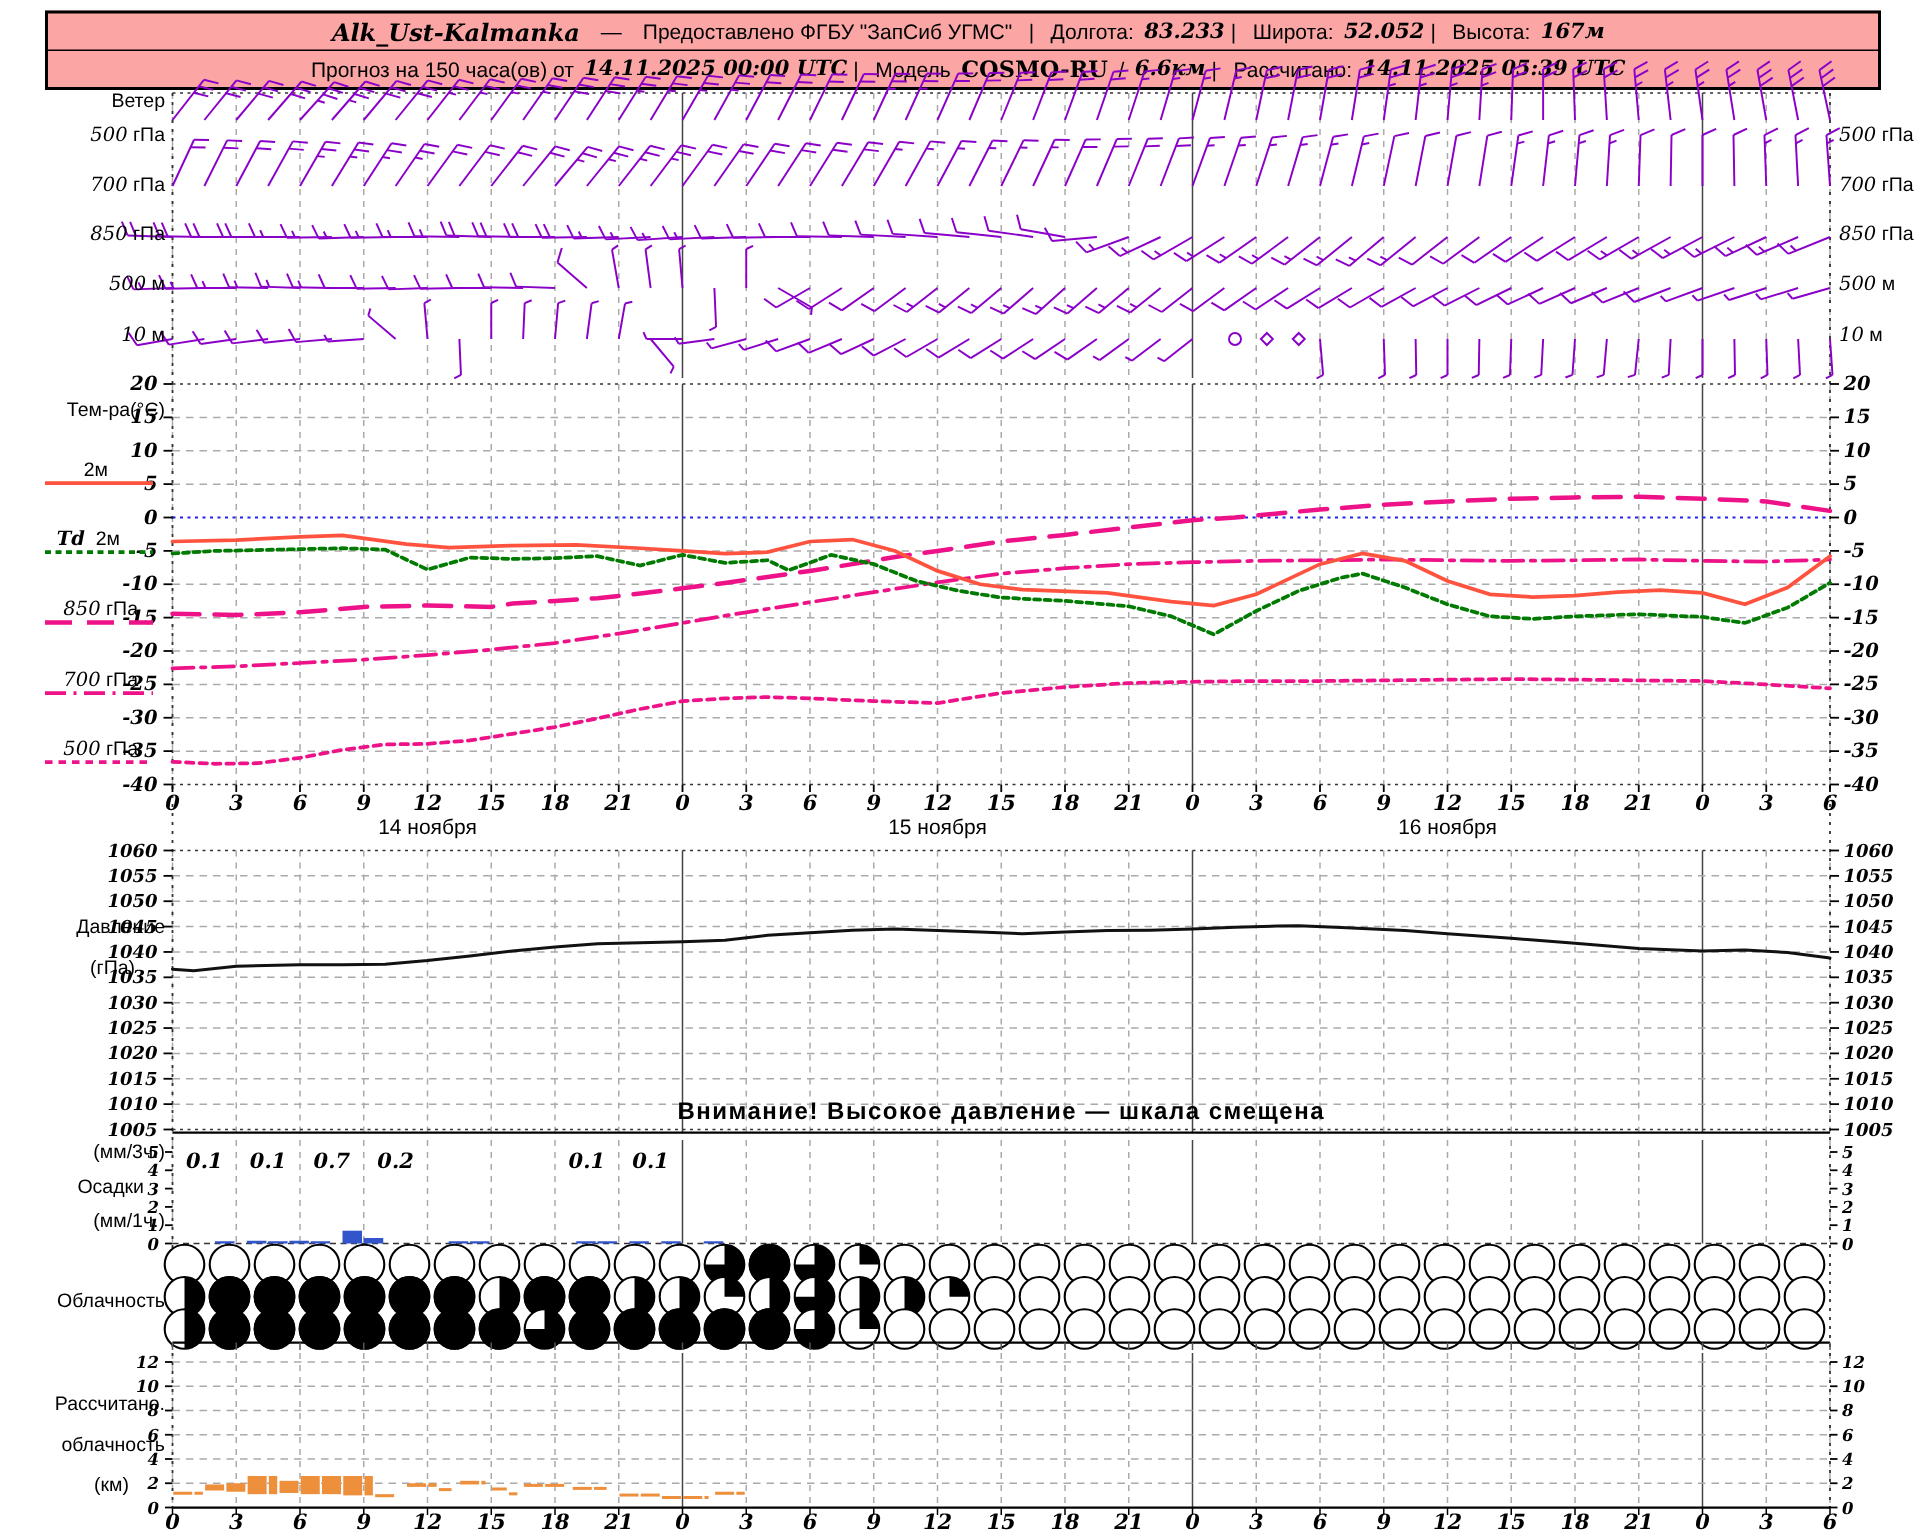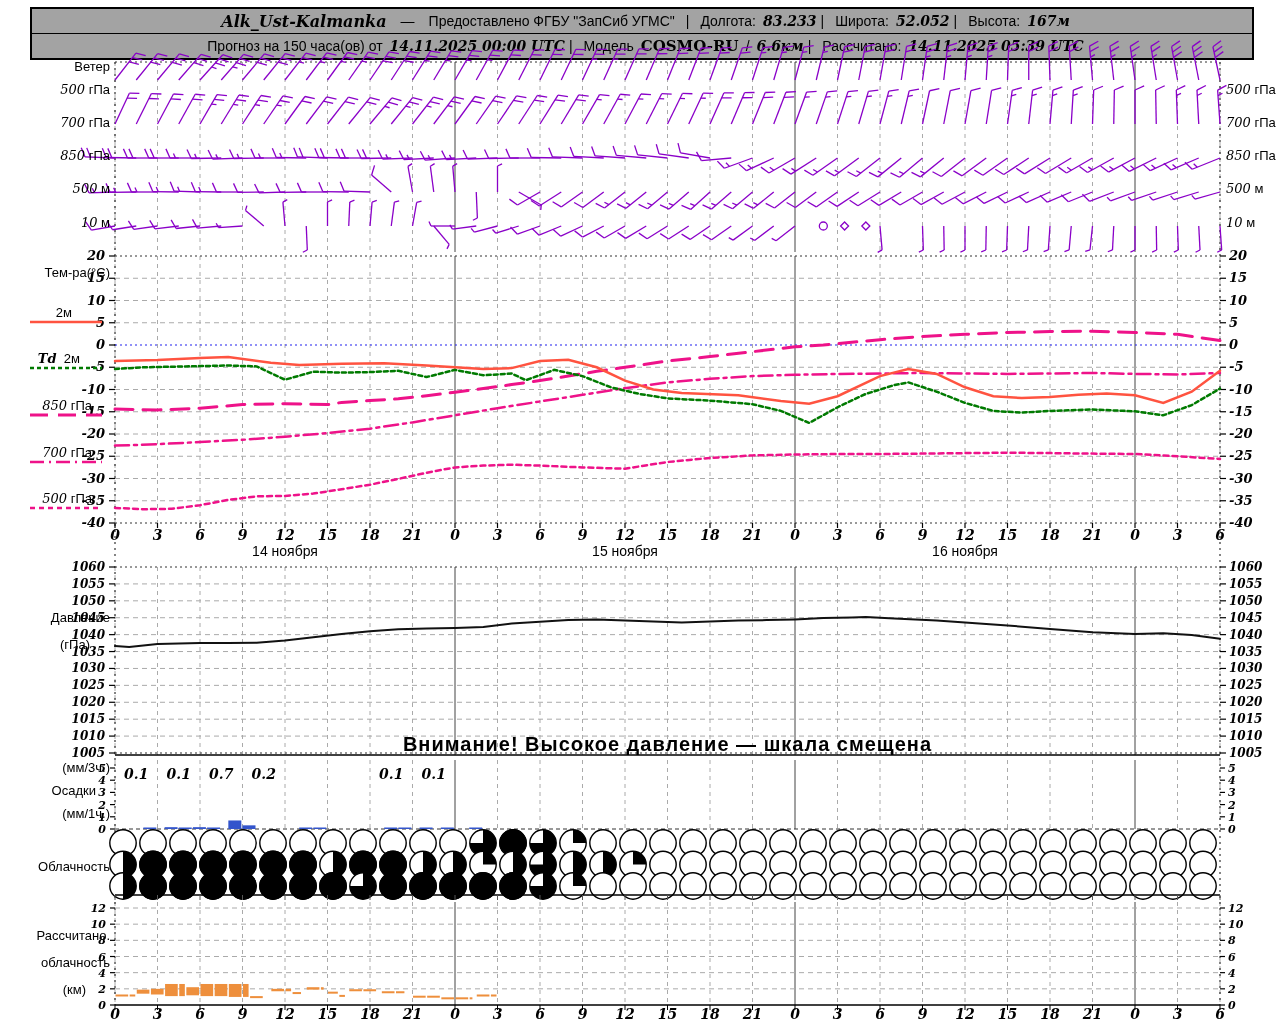--- a/index.html
+++ b/index.html
@@ -1,34 +1,34 @@
 <!DOCTYPE html>
 <html><head>
 <meta charset="utf-8">
 <style>
   html,body{margin:0;padding:0;background:#fff;}
   #page{position:relative;width:1280px;height:1024px;background:#fff;overflow:hidden;
         font-family:"Liberation Sans",sans-serif;color:#000;}
-  #hdr{position:absolute;left:30px;top:7px;width:1220px;border:2px solid #000;background:#a3a3a3;}
+  #hdr{position:absolute;left:30px;top:7px;width:1220px;border:2px solid #000;background:#fca5a5;}
   .hrow{display:flex;align-items:center;justify-content:center;height:24px;white-space:nowrap;
         font-size:14px;}
   .hrow.r1{border-bottom:1px solid #000;}
   .seg{margin:0 7px;}
   .sep{margin:0 4px;font-weight:400;}
   .station{font-family:"DejaVu Serif",serif;font-style:italic;font-weight:bold;font-size:16px;}
   .val{font-family:"DejaVu Serif",serif;font-style:italic;font-weight:bold;font-size:14px;}
   .model{font-family:"DejaVu Serif",serif;font-weight:bold;font-size:15px;}
   .lbl{position:absolute;font-size:13px;white-space:nowrap;}
   .lcol{left:0;width:110px;text-align:right;}
   .rcol{left:1226px;text-align:left;}
   .numser{font-family:"DejaVu Serif",serif;font-style:italic;font-weight:normal;}
   .tdser{font-family:"DejaVu Serif",serif;font-style:italic;font-weight:bold;margin-left:40px;}
   .legsvg{position:absolute;left:28px;width:76px;height:8px;}
   #warn{position:absolute;left:115px;top:733px;width:1105px;text-align:center;
-        font-weight:bold;font-size:20px;letter-spacing:1px;}
+        font-weight:bold;font-size:16px;letter-spacing:1px;}
   #meteogram{position:absolute;left:0;top:0;}
 </style>
 </head>
 <body>
 
 <div id="page">
 
   <div id="hdr">
     <div class="hrow r1">
       <span class="seg station">Alk_Ust-Kalmanka</span>

